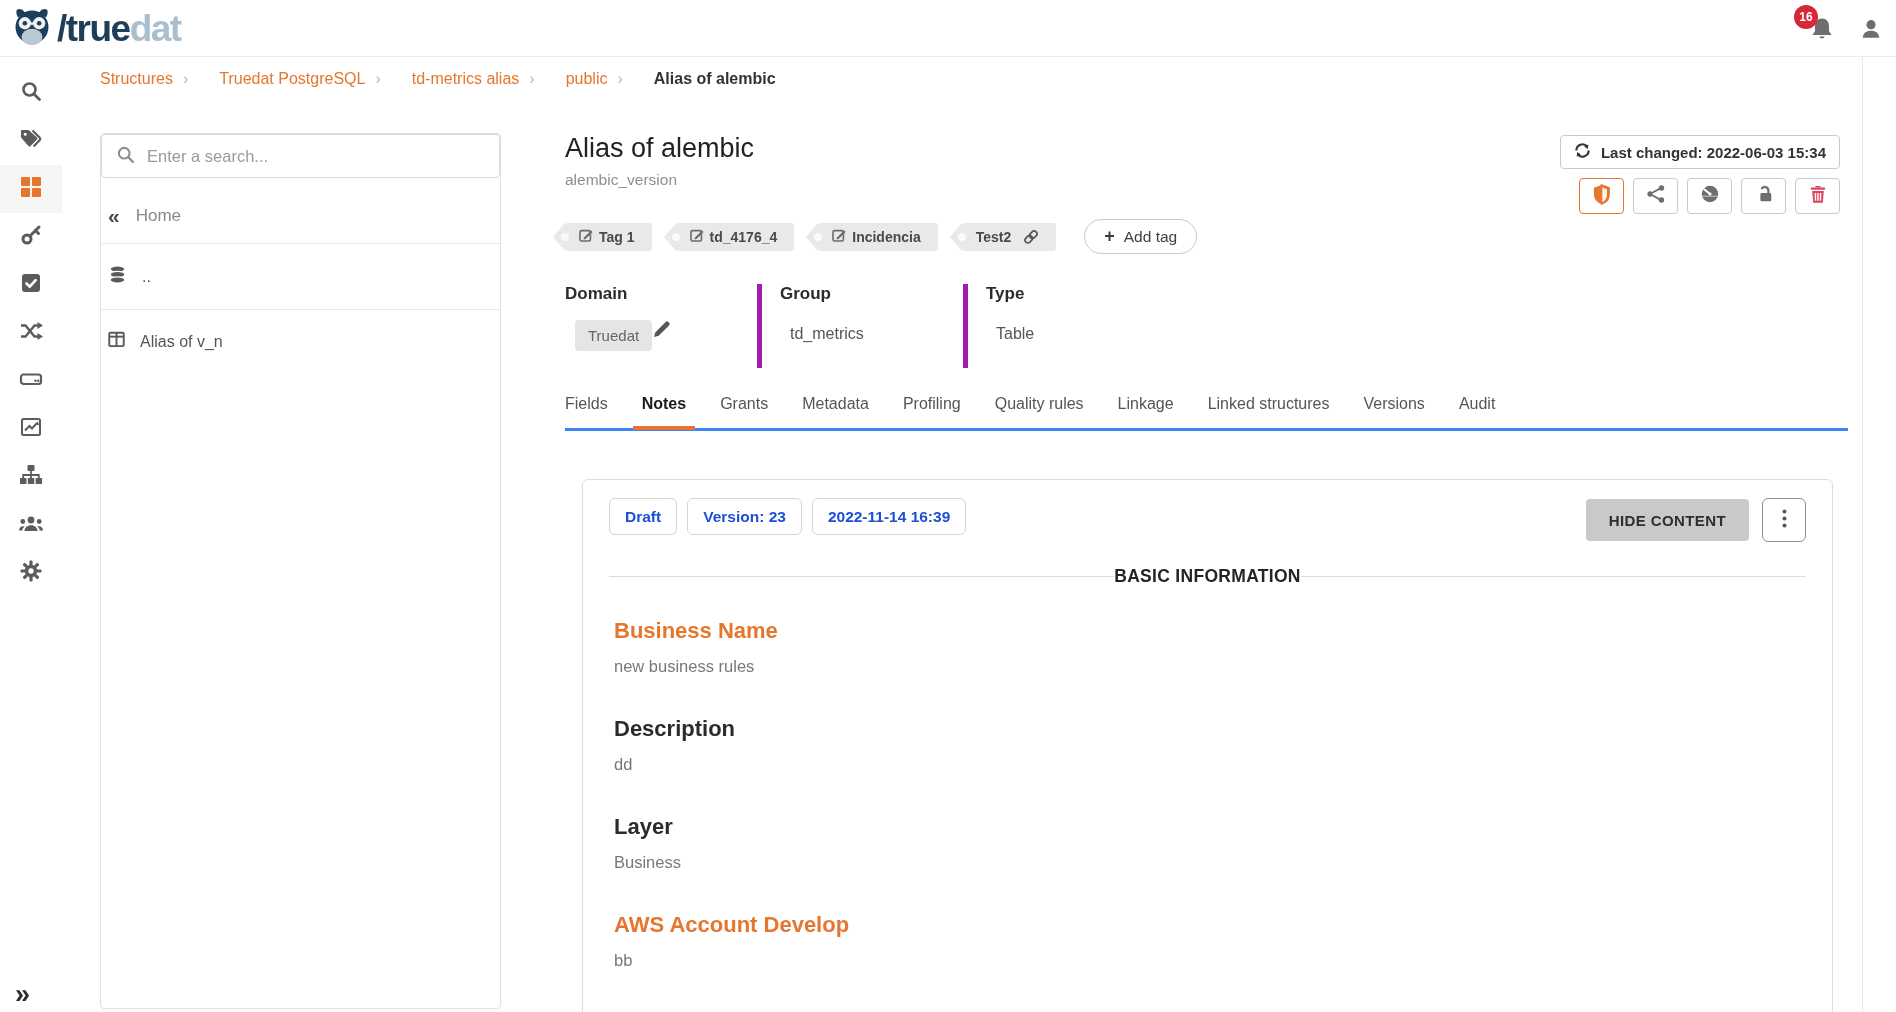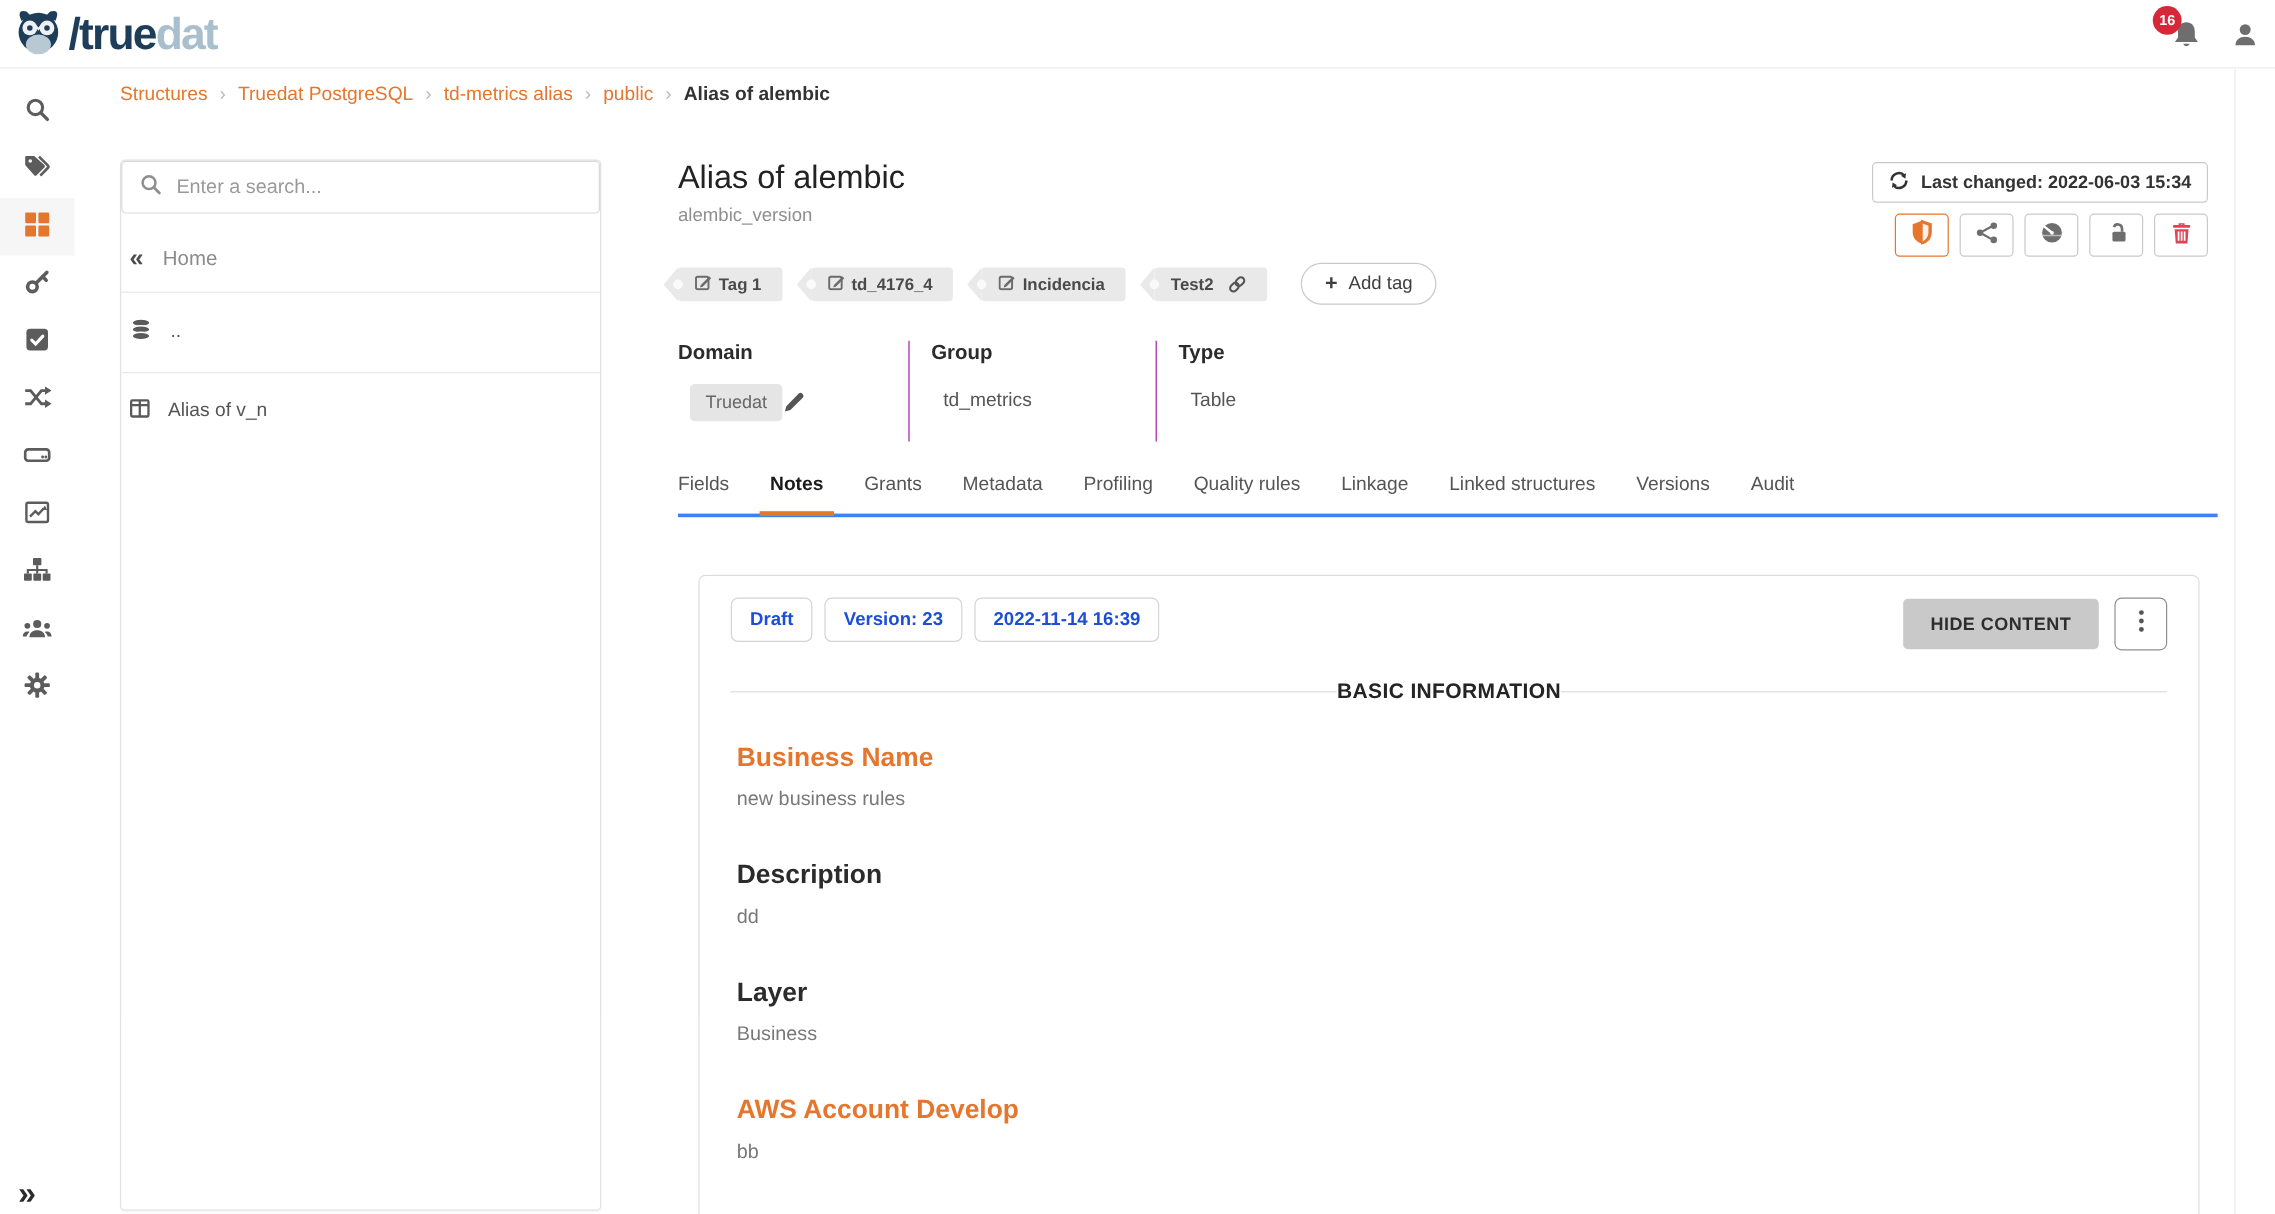--- a/index.html
+++ b/index.html
@@ -21,21 +21,21 @@
 
   
   .rail { position:absolute; top:57px; left:0; width:62px; bottom:0; background:#fff; padding-top:12px; z-index:5; }
   .rail-item { width:100%; height:48px; display:flex; align-items:center; justify-content:center; cursor:pointer; }
   .rail-item.active { background:#f6f6f6; }
   .rail-collapse { position:absolute; bottom:4px; left:15px; font-size:27px; font-weight:700; color:#2b2b2b; cursor:pointer; line-height:1; }
 
   .right-edge { position:absolute; top:57px; bottom:0; left:1862px; width:1px; background:#e9e9e9; }
 
   
-  .breadcrumb { position:absolute; left:100px; top:70px; font-size:16px; display:flex; align-items:center; }
+  .breadcrumb { position:absolute; left:100px; top:70px; font-size:16px; display:flex; align-items:center;gap:21px; }
   .breadcrumb a { color:#E5762D; text-decoration:none; cursor:pointer; }
   .breadcrumb a::after { content:"›"; color:#b9b9b9; margin:0 10px; font-weight:400; }
   .breadcrumb .current { color:#333; font-weight:700; }
 
   
   .explorer { position:absolute; left:100px; top:133px; width:401px; height:876px; background:#fff;
               border:1px solid #e2e2e2; border-radius:4px; box-shadow:0 1px 2px rgba(0,0,0,.03); }
   .search-box { display:flex; align-items:center; gap:12px; border:1px solid #d9d9d9; border-radius:4px;
                 height:44px; padding:0 14px; background:#fff; }
   .search-box input { border:none; outline:none; font-size:16.5px; color:#555; width:100%; font-family:inherit; }
@@ -67,25 +67,25 @@
               border-top:14px solid transparent; border-bottom:14px solid transparent; border-right:12px solid #e9e9e9; }
   .tag-chip::after { content:""; position:absolute; left:-4px; top:50%; transform:translateY(-50%);
               width:8px; height:8px; background:#fafafa; border-radius:50%; }
   .add-tag { height:35px; border:1px solid #c9c9c9; border-radius:18px; background:#fff; display:flex;
              align-items:center; gap:9px; padding:0 19px; font-size:15.5px; color:#3e3e3e; cursor:pointer; margin-left:4px; }
   .add-tag .plus { font-size:18px; font-weight:700; }
 
   
   .details { position:absolute; left:565px; top:284px; display:flex; min-height:84px; }
   .detail-col { width:192px; }
-  .detail-col + .detail-col { border-left:1px solid #a21caf; padding-left:18px; width:206px; }
+  .detail-col + .detail-col { border-left:5px solid #a21caf; padding-left:18px; width:206px; }
   .detail-col:last-child { width:220px; }
   .detail-label { font-size:17px; font-weight:700; color:#2b2b2b; }
   .detail-value { margin-top:21px; font-size:16px; color:#555; padding-left:10px; }
-  .domain-line { display:flex; align-items:center; gap:0; margin-top:16px; padding-left:10px; }
+  .domain-line { display:flex; gap:0; margin-top:16px; padding-left:10px; }
   .domain-chip { background:#e5e5e5; border-radius:4px; padding:7px 13px; font-size:15px; color:#666; }
   .pencil-btn { cursor:pointer; display:flex; }
 
   
   .tabs { position:absolute; left:565px; top:395px; width:1283px; display:flex; gap:34px; border-bottom:3px solid #3b82f6; }
   .tab { font-size:16px; color:#555; padding-bottom:15px; position:relative; cursor:pointer; white-space:nowrap; }
   .tab.active { color:#1b1b1b; font-weight:700; }
   .tab.active::after { content:""; position:absolute; left:-9px; right:-9px; bottom:-2px; height:4px; background:#E5762D; }
 
   

